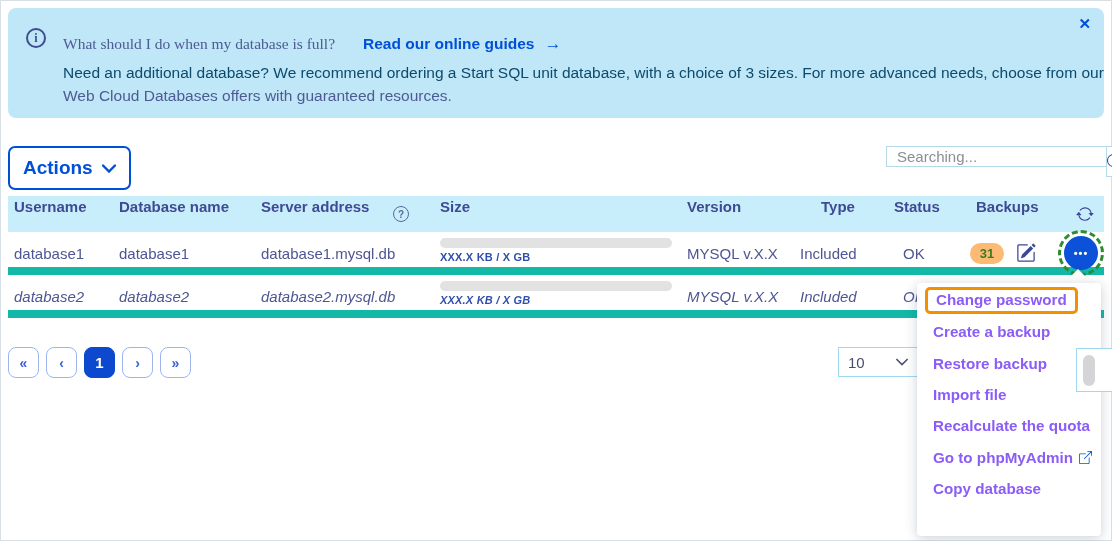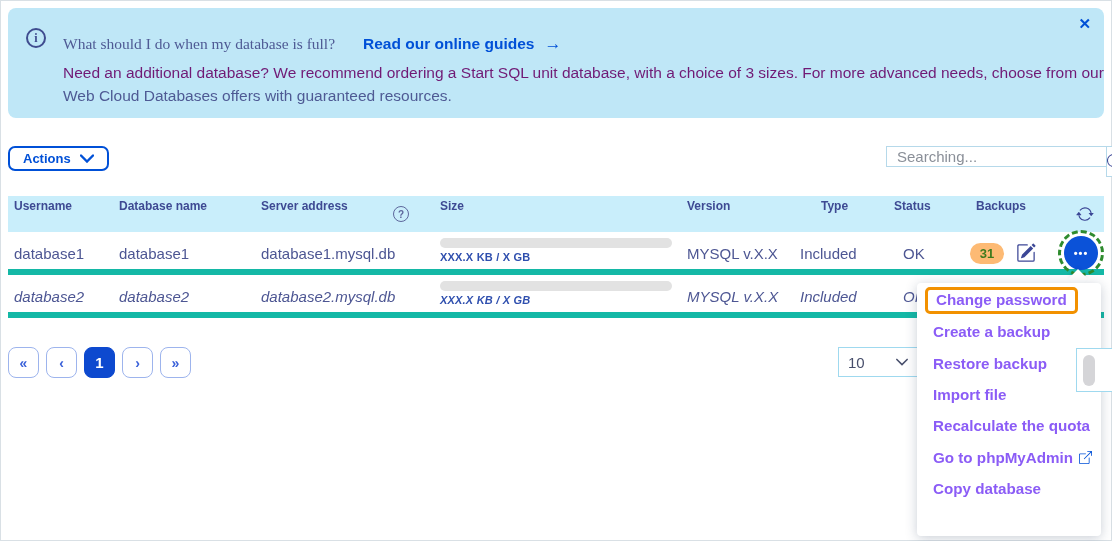--- a/index.html
+++ b/index.html
@@ -13,44 +13,44 @@
   
   .banner { position:absolute; left:8px; top:8px; width:1096px; height:110px;
     background:#bfe7f7; border-radius:8px; }
   .banner .info-icon { position:absolute; left:18px; top:20px; width:20px; height:20px;
     border:2px solid #3f4c8f; border-radius:50%; color:#3f4c8f; font-size:12px; font-weight:bold;
     display:flex; align-items:center; justify-content:center; font-family:"Liberation Serif", serif; }
   .banner-line1 { position:absolute; left:55px; top:26px; font-size:15.5px; color:#4e5a94; }
   .banner-line1 .q { margin-right:16px;font-family:Liberation Serif, serif; }
   .banner-link { color:#0050d7; font-weight:bold; text-decoration:none; cursor:pointer;margin-left:12px; }
   .banner-arrow { color:#0050d7; font-weight:bold; margin-left:10px; font-size:17px; }
-  .banner-line2 { position:absolute; left:55px; top:56px; font-size:15.5px; color:#701a75; }
+  .banner-line2 { position:absolute; left:55px; top:56px; font-size:15.5px; color:#0c4a6e; }
   .banner-line3 { position:absolute; left:55px; top:79px; font-size:15.5px; color:#4e5a94; }
   .banner-close { position:absolute; right:13px; top:7px; color:#0050d7; font-size:15px;
     font-weight:bold; cursor:pointer; }
 
   
-  .actions-btn { position:absolute; left:8px; top:146px; height:25px; padding:0 13px;
+  .actions-btn { position:absolute; left:8px; top:146px; height:44px; padding:0 13px;
     background:#fff; border:2px solid #0050d7; border-radius:7px; color:#0050d7;
-    font-weight:bold; font-size:13px; display:flex; align-items:center; gap:9px; cursor:pointer;
+    font-weight:bold; font-size:19px; display:flex; align-items:center; gap:9px; cursor:pointer;
     font-family:"Liberation Sans", sans-serif; }
   .actions-btn svg { stroke:#0050d7; }
   .search-wrap { position:absolute; left:886px; top:146px; width:218px; height:21px; display:flex; }
   .search-input { flex:1; border:1px solid #b6d9ea; border-right:none; padding:0 10px;
     font-size:15px; color:#4e5a94; outline:none; font-family:"Liberation Sans", sans-serif; }
   .search-input::placeholder { color:#8a8f98; }
   .search-btn { width:30px; height:31px; background:#fff; border:1px solid #b6d9ea;
     display:flex; align-items:center; justify-content:center; cursor:pointer; }
 
   
   .thead { position:absolute; left:8px; top:196px; width:1096px; height:36px; background:#c9eefb; }
   .thead span, .thead .hcell { position:absolute; top:0; height:20px; display:flex; align-items:center;
-    font-size:12px; font-weight:bold; color:#3e4a93; }
+    font-size:15px; font-weight:bold; color:#3e4a93; }
   .row { position:absolute; left:8px; width:1096px; height:43px; background:#fff;
-    border-bottom:6px solid #14b8a6; }
+    border-bottom:8px solid #14b8a6; }
   .row .cell { position:absolute; top:0; height:43px; display:flex; align-items:center;
     font-size:15px; color:#4d5693; }
   .h-user{left:6px;} .h-db{left:111px;} .h-server{left:253px;} .h-size{left:432px;}
   .h-version{left:679px;} .h-type{left:813px;} .h-status{left:886px;} .h-backups{left:968px;}
   .help-circle { position:absolute; left:385px; top:10px; width:16px; height:16px;
     border:1.5px solid #5d679c; border-radius:50%; color:#5d679c; font-size:10px; font-weight:bold;
     display:flex; align-items:center; justify-content:center; }
   .refresh-btn { position:absolute; left:1068px; top:9px; width:18px; height:18px; cursor:pointer; }
   .c-user{left:6px;} .c-db{left:111px;} .c-server{left:253px;}
   .c-version{left:679px;} .c-type{left:792px;} .c-status{left:895px;}

